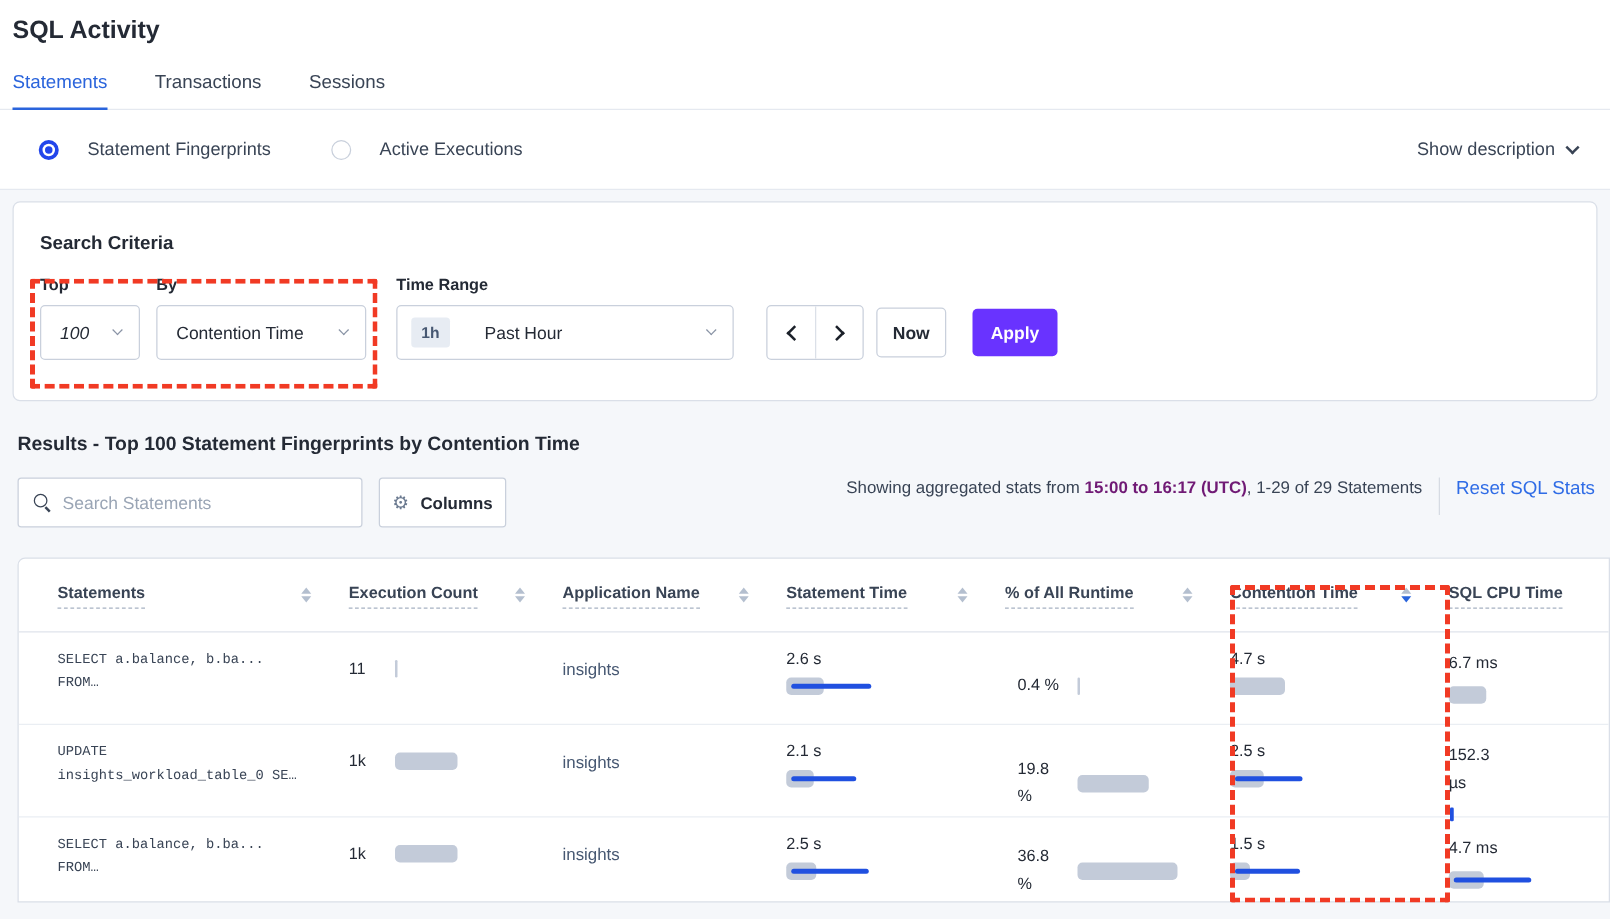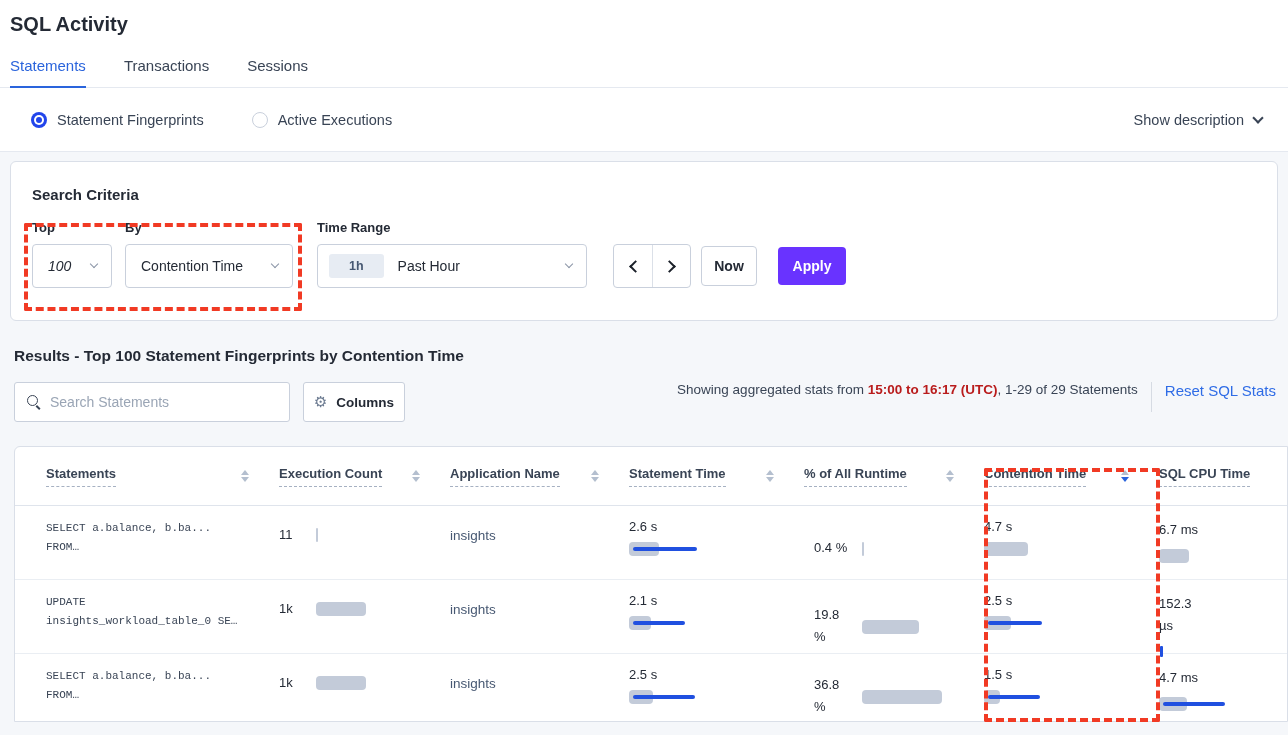--- a/index.html
+++ b/index.html
@@ -11,21 +11,21 @@
   }
   
   .page-top { background:#fff; }
   .page-title { font-size:20px; font-weight:bold; color:#242a35; padding:13px 0 0 10px; }
   .tabs { display:flex; gap:38px; padding-left:10px; margin-top:21px; border-bottom:1px solid #e5e9f0; }
   .tab { font-size:15px; color:#394455; padding-bottom:12px; cursor:pointer; }
   .tab.active { color:#2a64dc; border-bottom:2px solid #2a64dc; margin-bottom:-1px; }
   
   .radio-bar { background:#fff; height:64px; display:flex; align-items:center;
                padding:0 26px 0 31px; border-bottom:1px solid #e5e9f0; }
-  .radio-opt { display:flex; gap:10px; margin-right:48px; cursor:pointer; font-size:14.5px; color:#394455; }
+  .radio-opt { display:flex; gap:23px; margin-right:48px; cursor:pointer; font-size:14.5px; color:#394455; }
   .radio-on { width:16px; height:16px; border-radius:50%; background:#2245eb; position:relative; flex:none; }
   .radio-on::after { content:""; position:absolute; inset:3px; border-radius:50%; background:#fff; }
   .radio-on::before { content:""; position:absolute; inset:5px; border-radius:50%; background:#2245eb; z-index:1; }
   .radio-off { width:16px; height:16px; border-radius:50%; background:#fff; border:1px solid #c9d0dc; flex:none; }
   .show-desc { margin-left:auto; display:flex; align-items:center; gap:10px; font-size:14.5px; color:#394455; cursor:pointer; }
   .chev { width:8px; height:8px; border-right:2px solid #394455; border-bottom:2px solid #394455;
           transform:rotate(45deg); margin-top:-4px; }
   .chev.sm { width:6px; height:6px; border-width:1.6px; border-color:#8a94a6; }
   
   .criteria-card { position:relative; margin:9px 10px 0; height:160px; background:#fff;
@@ -33,21 +33,21 @@
   .criteria-title { position:absolute; left:21px; top:24px; font-size:15px; font-weight:bold; color:#242a35; }
   .fld { position:absolute; top:58px; }
   .fld-label { font-size:13px; font-weight:bold; color:#242a35; margin-bottom:9px; }
   .selectbox { height:44px; border:1px solid #c9d0dc; border-radius:4px; background:#fff;
                display:flex; align-items:center; font-size:14px; color:#242a35; cursor:pointer; }
   .selectbox .chev.sm { margin-left:auto; margin-right:14px; }
   .fld-top { left:21px; } .fld-top .selectbox { width:80px; padding-left:15px;font-style:italic; }
   .fld-by { left:114px; } .fld-by .selectbox { width:168px; padding-left:15px; }
   .fld-range { left:306px; } .fld-range .selectbox { width:270px; padding-left:11px; }
   .range-badge { background:#e7ecf3; color:#475872; font-weight:bold; font-size:12.5px;
-                 border-radius:3px; padding:5px 20px; margin-right:14px; }
+                 border-radius:3px; padding:5px 8px; margin-right:28px; }
   .pager { position:absolute; left:602px; top:82px; height:44px; display:flex;
            border:1px solid #c9d0dc; border-radius:4px; background:#fff; overflow:hidden; }
   .pager-btn { width:38px; display:flex; align-items:center; justify-content:center; cursor:pointer; }
   .pager-btn + .pager-btn { border-left:1px solid #dbe0e8; }
   .arrow { width:9px; height:9px; border-right:2.4px solid #1b2029; border-bottom:2.4px solid #1b2029; }
   .arrow.left  { transform:rotate(135deg); margin-left:4px; }
   .arrow.right { transform:rotate(-45deg); margin-right:4px; }
   .now-btn { position:absolute; left:690px; top:84px; height:40px; width:56px; background:#fff;
              border:1px solid #c9d0dc; border-radius:4px; font-size:14px; font-weight:bold;
              color:#242a35; display:flex; align-items:center; justify-content:center; cursor:pointer; }
@@ -67,21 +67,21 @@
                  border:1.8px solid #394455; border-radius:50%; }
   .mag::after { content:""; position:absolute; left:10px; top:10px; width:5px; height:1.8px;
                 background:#394455; transform:rotate(45deg); transform-origin:0 0; }
   .tool-btn { height:40px; background:#fff; border:1px solid #c9d0dc; border-radius:3px;
               display:flex; align-items:center; justify-content:center; gap:9px;
               font-size:13.5px; font-weight:bold; color:#242a35; cursor:pointer; }
   .filters-btn { width:101px; margin-left:16px; }
   .columns-btn { width:102px; margin-left:13px; }
   .gear { font-family:"DejaVu Sans", sans-serif; font-size:15px; color:#6b7a90; font-weight:normal; }
   .stats-line { margin-left:auto; font-size:13.5px; color:#394455; white-space:nowrap; }
-  .stats-line b { color:#b91c1c; }
+  .stats-line b { color:#701a75; }
   .vdiv { width:1px; height:30px; background:#d6dbe3; margin:0 13px; }
   .reset-link { font-size:15px; color:#2f6ce6; white-space:nowrap; margin-right:2px; cursor:pointer; }
   
   .table-card { margin:24px 0 0 14px; width:1274px; background:#fff;
                 border:1px solid #dadfe8; border-radius:6px 0 0 0; height:276px; overflow:hidden; }
   .tgrid { display:grid; grid-template-columns:250px 171px 179px 175px 180px 175px 1fr; }
   .thead { height:59px; border-bottom:1px solid #dfe4ec; align-items:center; }
   .th { display:flex; align-items:center; padding-left:14px; }
   .th:first-child { padding-left:31px; }
   .th-label { font-size:13px; font-weight:bold; color:#394455; border-bottom:1px dashed #a6b1c2;

